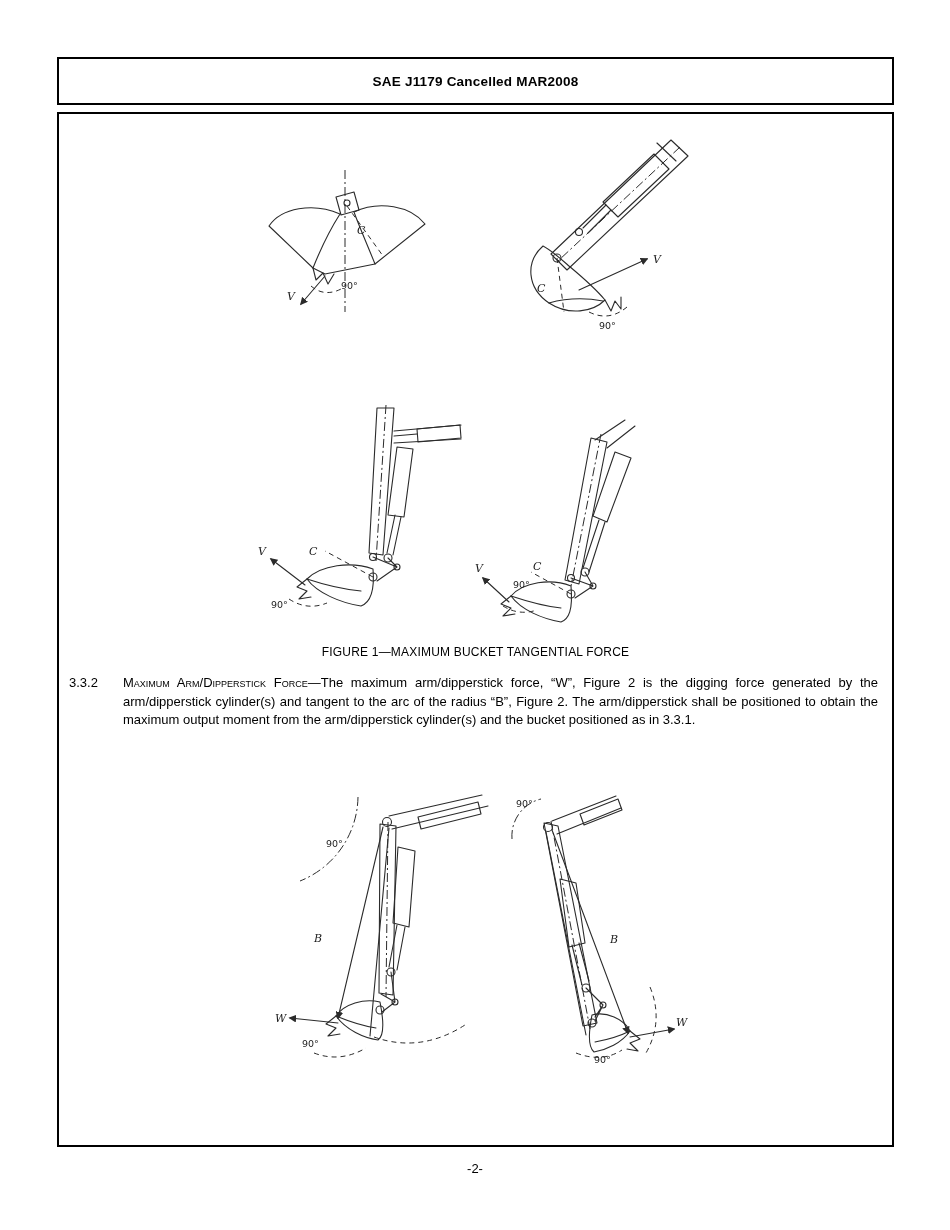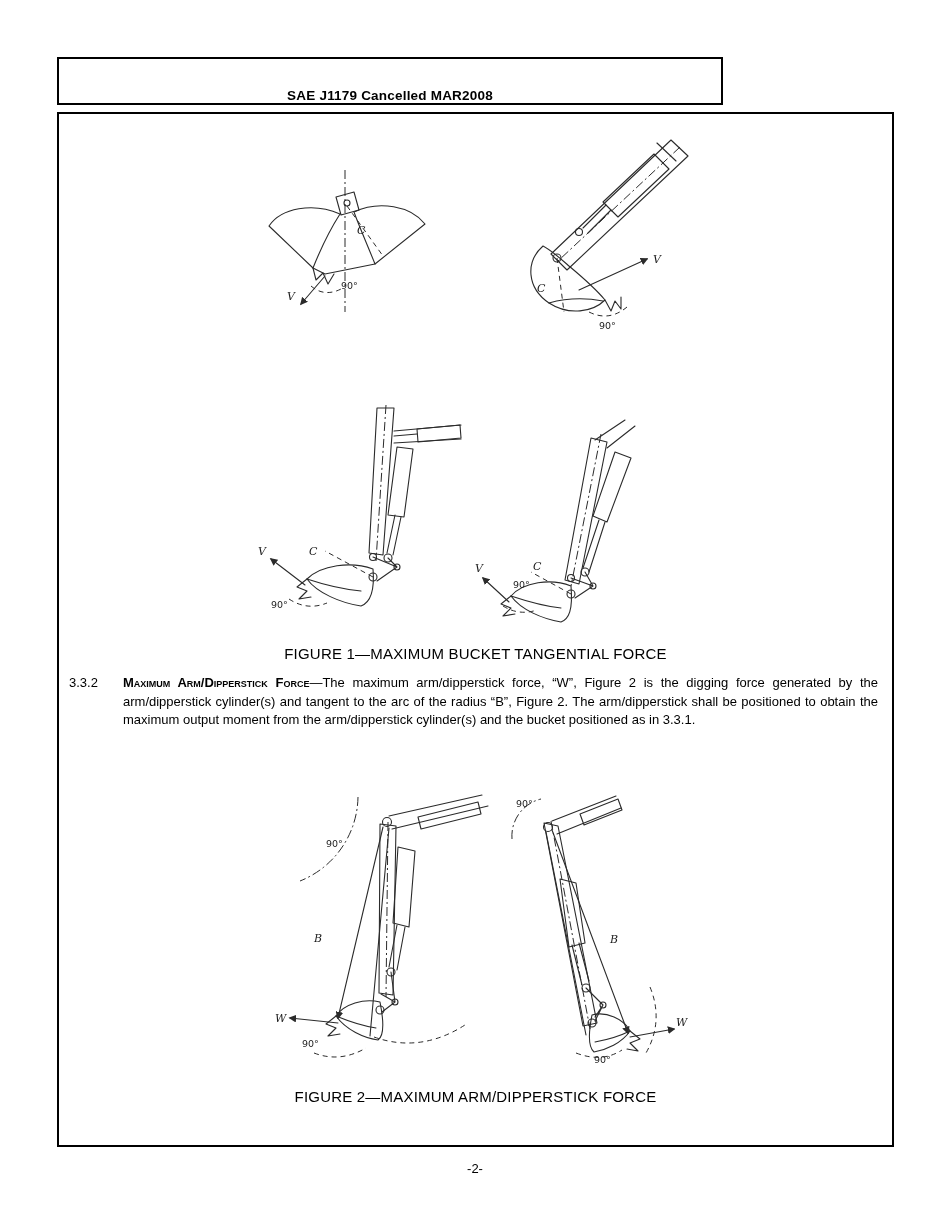--- a/index.html
+++ b/index.html
@@ -2,46 +2,46 @@
 <html><head>
 <meta charset="utf-8">
 <style>
   * { margin:0; padding:0; box-sizing:border-box; }
   html,body { background:#ffffff; }
   body {
     width:950px; height:1230px; position:relative;
     font-family:"Liberation Sans", sans-serif; color:#000;
   }
   .header-box {
-    position:absolute; left:57px; top:57px; width:666px; height:48px;
-    border:2px solid #000; display:flex; align-items:flex-end; justify-content:center;
+    position:absolute; left:57px; top:57px; width:837px; height:48px;
+    border:2px solid #000; display:flex; align-items:center; justify-content:center;
     background:#fff;
   }
   .header-title { font-weight:bold; font-size:13.5px; letter-spacing:.2px; }
   .main-box {
     position:absolute; left:57px; top:112px; width:837px; height:1035px;
     border:2px solid #000; background:#fff;
   }
   .figure { position:absolute; left:0; width:100%; }
   .fig1 { top:0; height:565px; }
   .fig2 { top:660px; height:350px; }
   svg { position:absolute; overflow:visible; }
   .d1 { left:196px; top:56px; }
   .d2 { left:446px; top:26px; }
   .d3 { left:196px; top:291px; }
   .d4 { left:416px; top:306px; }
   .d5 { left:211px; top:21px; }
   .d6 { left:441px; top:21px; }
-  .caption { position:absolute; left:0; width:100%; text-align:center; font-size:15px; letter-spacing:.2px; }
+  .caption { position:absolute; left:0; width:100%; text-align:center; font-size:12px; letter-spacing:.2px; }
   .cap1 { top:531px; }
   .cap2 { top:314px; }
   .section { position:absolute; left:10px; right:14px; top:560px; display:flex; }
   .sec-num { flex:0 0 54px; font-size:13px; line-height:18.5px; }
   .sec-text { flex:1; font-size:13px; line-height:18.5px; text-align:justify; }
-  .smallcaps { font-variant:small-caps;font-weight:bold; }
+  .smallcaps { font-variant:small-caps; }
   .page-number { position:absolute; left:0; top:1161px; width:100%; text-align:center; font-size:13px; }
 
   svg .ln { stroke:#2b2b2b; fill:none; stroke-width:1.1; stroke-linecap:round; stroke-linejoin:round; }
   svg .dash { stroke:#2b2b2b; fill:none; stroke-width:1; stroke-dasharray:5 4; }
   svg .dashdot { stroke:#2b2b2b; fill:none; stroke-width:1; stroke-dasharray:9 3 2 3; }
   svg text { fill:#1c1c1c; }
   svg .lbl { font-family:"DejaVu Serif", serif; font-style:italic; font-size:11px; }
   svg .ang { font-family:"DejaVu Sans", sans-serif; font-size:9.5px; }
 </style>
 </head>
@@ -251,19 +251,18 @@
         <path class="ln" d="M52,35 L128,238" marker-end="url(#ar6)"></path>
         <path class="ln" d="M46,37 L86,240"></path>
         <text class="lbl" x="110" y="148">B</text>
         <path class="ln" d="M130,242 L174,234" marker-end="url(#ar6)"></path>
         <text class="lbl" x="176" y="231">W</text>
         <text class="ang" x="94" y="268">90°</text>
         <path class="dash" d="M76,258 Q102,268 122,255"></path>
         <path class="dash" d="M150,192 Q164,226 146,258"></path>
       </svg>
 
-      <div class="caption cap2">FIGURE 2—MAXIMUM ARM/DIPPERSTICK FORCE</div>
     </div>
 
   </div>
 
   <div class="page-number">-2-</div>
 </div>
 
 </body></html>

